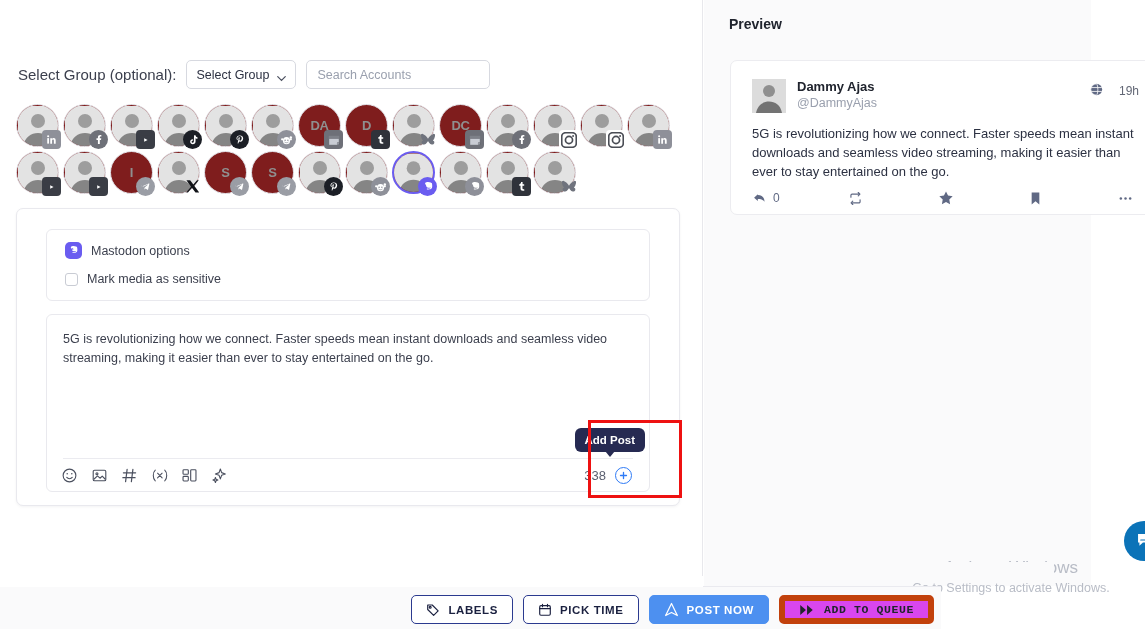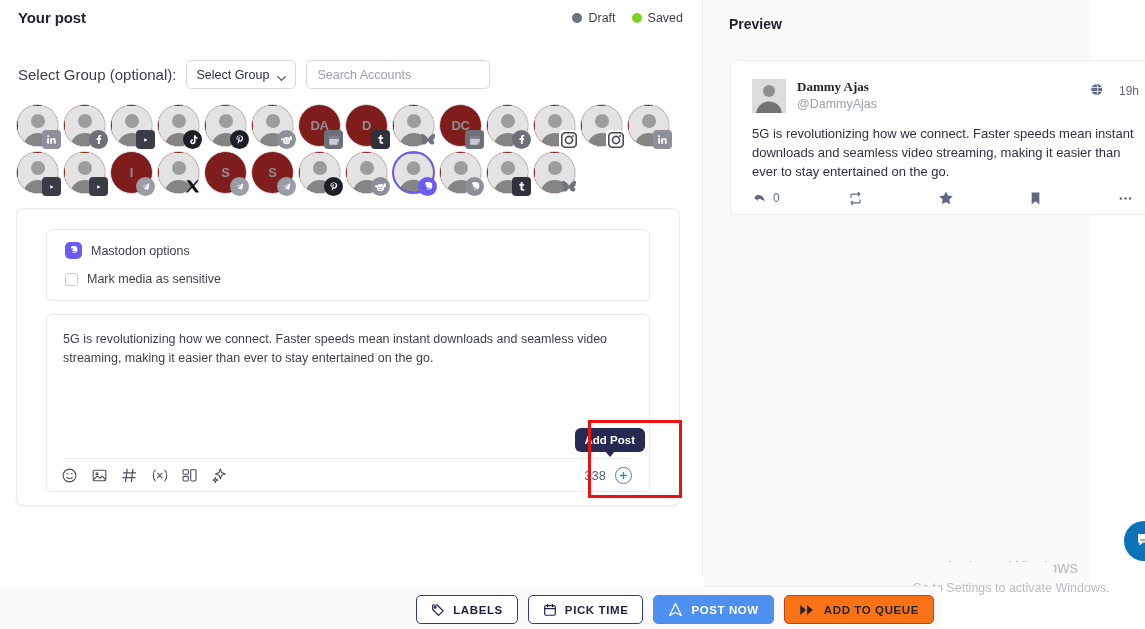--- a/index.html
+++ b/index.html
@@ -210,21 +210,21 @@
   .pc-head {
     position: absolute; left: 21px; top: 18px;
     display: flex; gap: 11px; align-items: flex-start;
   }
   .pc-avatar {
     width: 34px; height: 34px; border-radius: 5px;
     background: #e6e6ea; filter: grayscale(1);
     display: flex; align-items: center; justify-content: center;
     font-size: 11px; color: #8b8f99; font-weight: bold;
   }
-  .pc-name { font-size: 13px; font-weight: bold; color: #20242e; font-family: Liberation Serif, serif; }
+  .pc-name { font-size: 13px; font-weight: bold; color: #20242e; }
   .pc-handle { font-size: 12.5px; color: #9aa0ae; margin-top: 2px; }
   .pc-meta {
     position: absolute; right: 20px; top: 21px;
     display: flex; align-items: center; gap: 16px;
   }
   .pc-time { font-size: 12px; color: #626775; }
   .pc-body {
     position: absolute; left: 21px; top: 63px;
     width: 388px;
     font-size: 13px; line-height: 19px; color: #2c3142;
@@ -258,21 +258,21 @@
     display: flex; align-items: center; gap: 10px;
   }
   .bb-btn {
     height: 29px; border-radius: 5px;
     display: flex; align-items: center; gap: 8px;
     padding: 0 14px; cursor: pointer;
     font-size: 11.5px; font-weight: bold; letter-spacing: 0.6px;
   }
   .bb-btn.ghost { background: #fff; border: 1px solid #2b3a8f; color: #1b2140; }
   .bb-btn.primary { background: #4d90f0; color: #fff; border: 1px solid #4d90f0; }
-  .bb-btn.queue { background: #f97316; color: #22252e; border: 1px solid #c2410c; }
+  .bb-btn.queue { background: #d946ef; color: #22252e; border: 6px solid #c2410c; font-family: Liberation Mono, monospace; }
   .bb-btn svg { display: block; }
 
   
   .watermark {
     position: absolute; left: 886px; top: 558px;
     width: 250px; text-align: center;
     color: #b8bcc6; pointer-events: none;
   }
   .wm1 { font-size: 17px; }
   .wm2 { font-size: 12.5px; margin-top: 3px; }
@@ -290,33 +290,20 @@
     cursor: pointer;
   }
 </style>
 </head>
 <body>
 
 <div id="app">
 
   <div class="left-panel">
 
-    <div class="post-header">
-      <div class="post-title">Your post</div>
-      <div class="status-wrap">
-        <div class="status-item">
-          <span class="status-dot" style="background:#6b7280"></span>
-          <span class="status-label">Draft</span>
-        </div>
-        <div class="status-item">
-          <span class="status-dot" style="background:#7ed321"></span>
-          <span class="status-label">Saved</span>
-        </div>
-      </div>
-    </div>
 
     <div class="group-row">
       <span class="group-label">Select Group (optional):</span>
       <div class="select-group">
         <span class="select-group-text">Select Group</span>
         <span class="chev">
           <svg viewBox="0 0 12 12" width="9" height="9">
               <path d="M1 3.5 L6 8.5 L11 3.5" fill="none" stroke="#4a4f5e" stroke-width="1.6" stroke-linecap="round"></path>
             </svg>
         </span>

